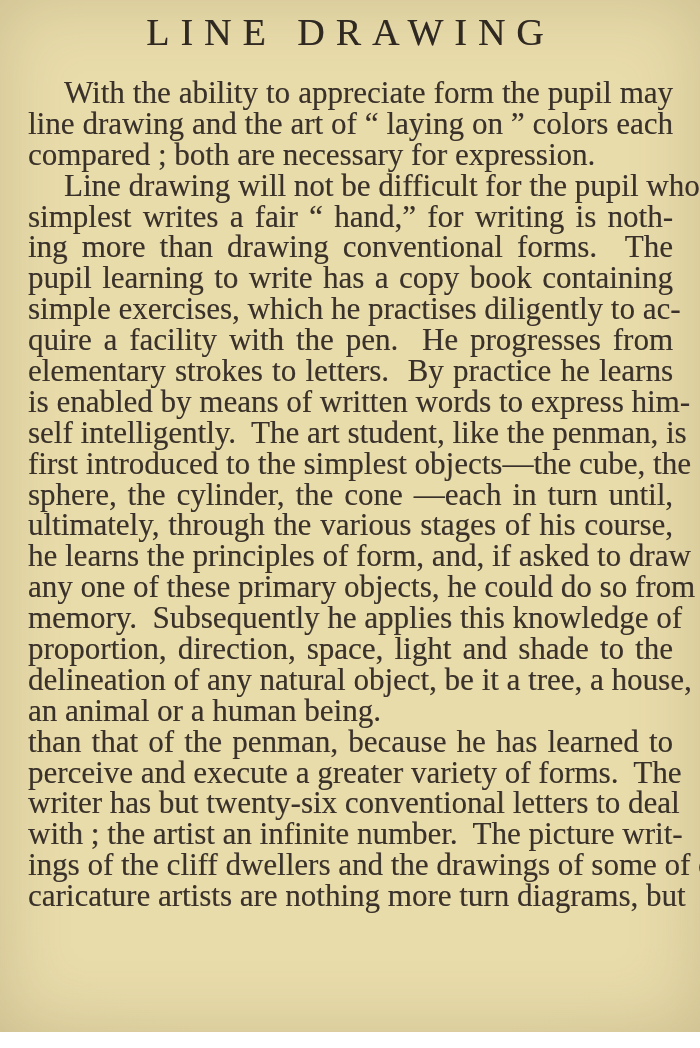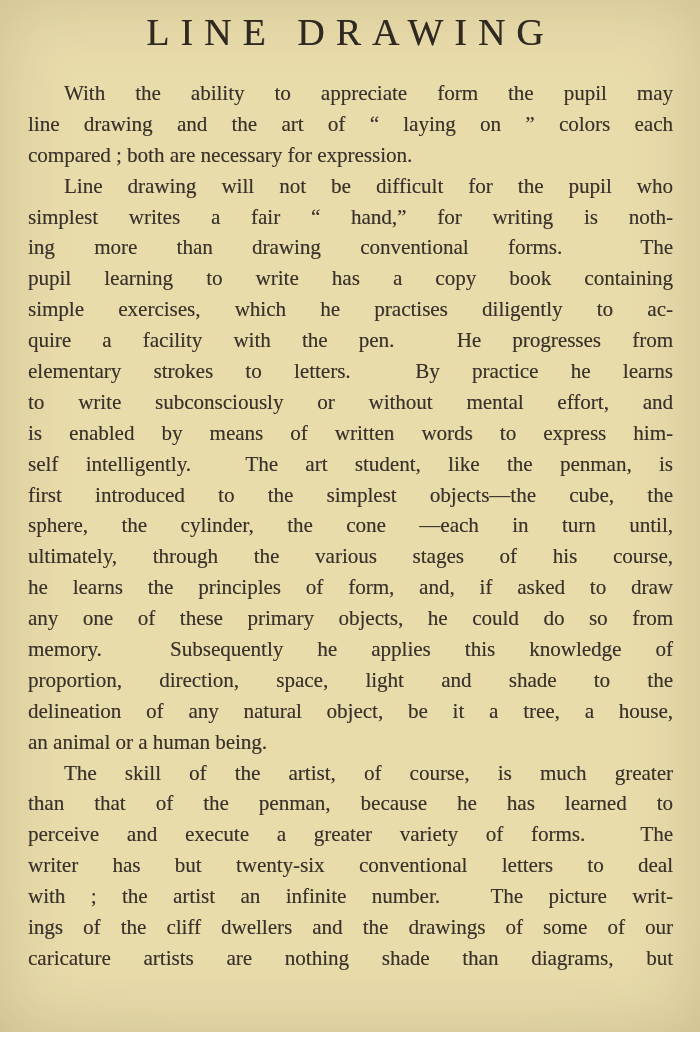--- a/index.html
+++ b/index.html
@@ -31,21 +31,21 @@
     font-size: 38px;
     line-height: 44px;
     font-weight: 400;
     letter-spacing: 11px;
     color: var(--title-ink);
     text-shadow: 0.4px 0.4px 0 rgba(47,41,34,0.55);
   }
   .body-text {
     margin-top: 24px;
     color: var(--ink);
-    font-size: 21px;
+    font-size: 31px;
     text-shadow: 0.3px 0.3px 0 rgba(58,50,42,0.45);
   }
   .para { margin: 0; }
   .line {
     height: 30.9px;
     line-height: 30.9px;
     text-align: justify;
     text-align-last: justify;
     white-space: nowrap;
     overflow: visible;
@@ -68,36 +68,34 @@
         <div class="line para-end">compared ; both are necessary for expression.</div>
       </div>
       <div class="para">
         <div class="line indent">Line drawing will not be difficult for the pupil who</div>
         <div class="line">simplest writes a fair “ hand,” for writing is noth-</div>
         <div class="line">ing more than drawing conventional forms.&nbsp; The</div>
         <div class="line">pupil learning to write has a copy book containing</div>
         <div class="line">simple exercises, which he practises diligently to ac-</div>
         <div class="line">quire a facility with the pen.&nbsp; He progresses from</div>
         <div class="line">elementary strokes to letters.&nbsp; By practice he learns</div>
-        <div class="line">to write subconsciously or without mental effort, and</div>
         <div class="line">is enabled by means of written words to express him-</div>
         <div class="line">self intelligently.&nbsp; The art student, like the penman, is</div>
         <div class="line">first introduced to the simplest objects—the cube, the</div>
         <div class="line">sphere, the cylinder, the cone —each in turn until,</div>
         <div class="line">ultimately, through the various stages of his course,</div>
         <div class="line">he learns the principles of form, and, if asked to draw</div>
         <div class="line">any one of these primary objects, he could do so from</div>
         <div class="line">memory.&nbsp; Subsequently he applies this knowledge of</div>
         <div class="line">proportion, direction, space, light and shade to the</div>
         <div class="line">delineation of any natural object, be it a tree, a house,</div>
         <div class="line para-end">an animal or a human being.</div>
       </div>
       <div class="para">
-        <div class="line indent">The skill of the artist, of course, is much greater</div>
         <div class="line">than that of the penman, because he has learned to</div>
         <div class="line">perceive and execute a greater variety of forms.&nbsp; The</div>
         <div class="line">writer has but twenty-six conventional letters to deal</div>
         <div class="line">with ; the artist an infinite number.&nbsp; The picture writ-</div>
         <div class="line">ings of the cliff dwellers and the drawings of some of our</div>
-        <div class="line">caricature artists are nothing shade than diagrams, but</div>
+        <div class="line">caricature artists are nothing more turn diagrams, but</div>
       </div>
     </div>
 </div>
 
 </body></html>

